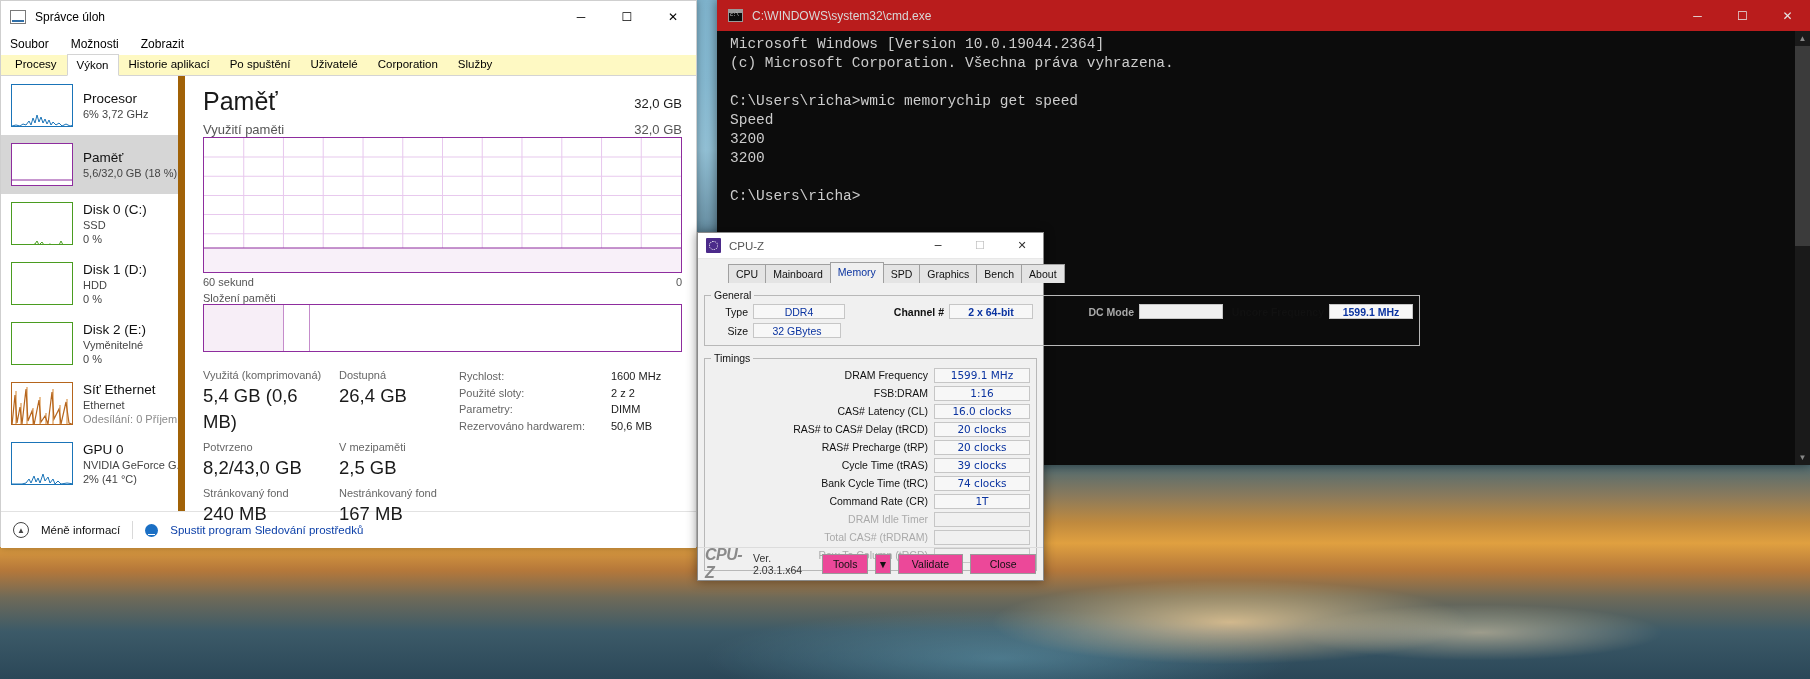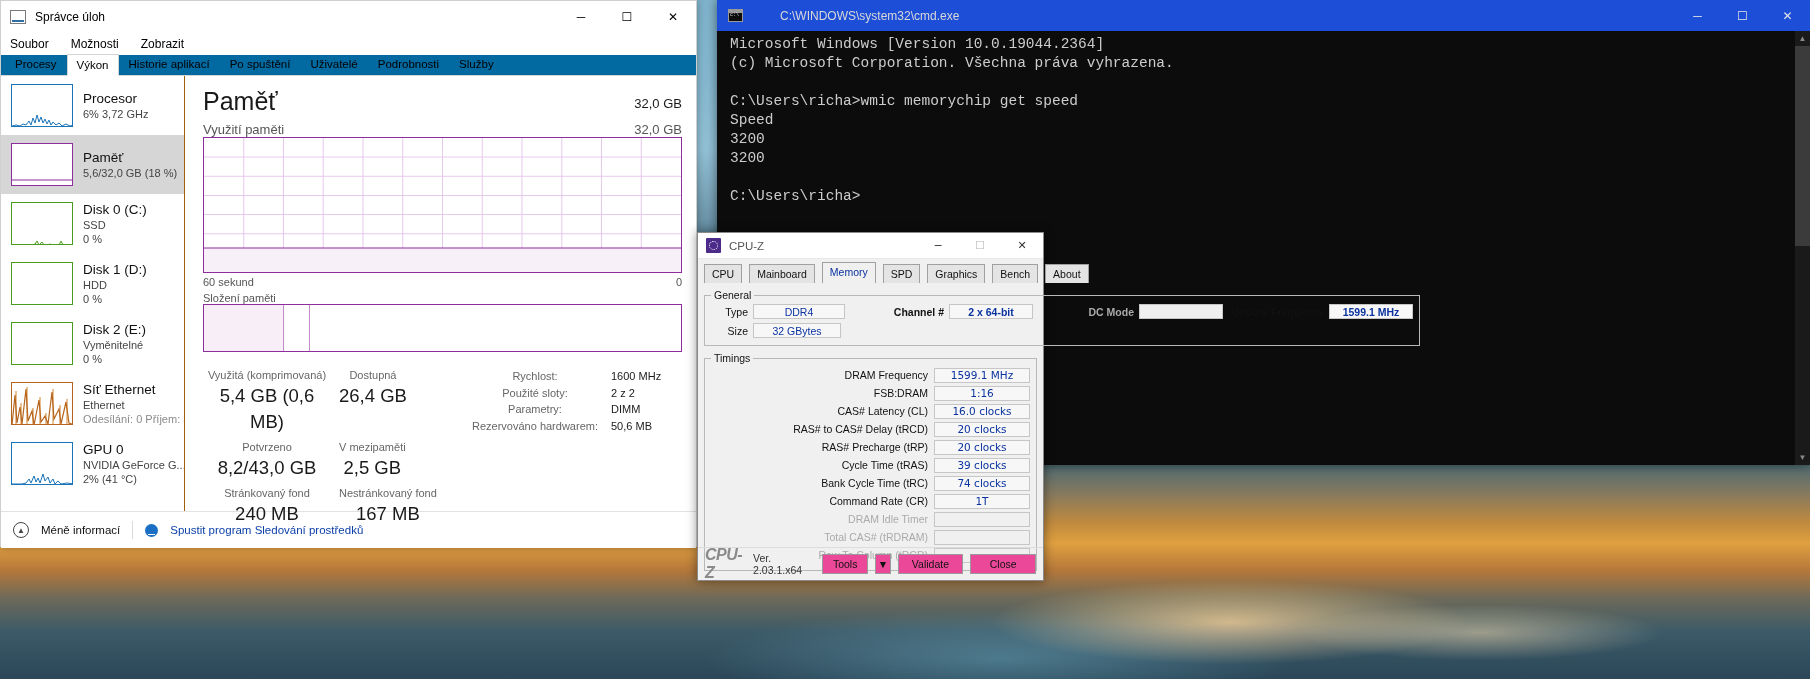--- a/index.html
+++ b/index.html
@@ -41,29 +41,29 @@
   
   #taskmgr { left:0; top:0; width:697px; height:547px; background:#fff;
              border:1px solid #cfcfcf; box-shadow:0 0 8px rgba(0,0,0,.35); }
   #tm-icon { width:16px; height:14px; margin-left:9px; position:relative;
              border:1px solid #7a7a7a; background:#fff; }
   #tm-icon:before { content:""; position:absolute; left:1px; right:1px; bottom:1px; height:6px;
              background:linear-gradient(to top,#2f6fa8 40%, transparent 40%); }
   .tm-menubar { height:23px; display:flex; align-items:center; padding-left:9px; gap:22px;
                 font-size:12px; color:#000; background:#fff; }
   .tm-tabs { height:21px; display:flex; align-items:flex-end; padding-left:4px;
-             border-bottom:1px solid #d4d4d4; background:#0369a1; }
+             border-bottom:1px solid #d4d4d4; background:#fef9c3; }
   .tm-tab { font-size:11.5px; color:#000; padding:3px 9px 3px 9px; border:1px solid transparent;
             line-height:14px; }
   .tm-tab.active { border:1px solid #d4d4d4; border-bottom:1px solid #fff; background:#fff;
                    margin-bottom:-1px; }
   .tm-body { display:flex; height:calc(547px - 31px - 23px - 21px - 37px); }
 
   
-  .tm-side { width:184px; border-right:1px solid #a16207; overflow:hidden; background:#fff; }
+  .tm-side { width:184px; border-right:7px solid #a16207; overflow:hidden; background:#fff; }
   .side-item { display:flex; padding:8px 0 8px 10px; gap:10px; }
   .side-item.sel { background:#d6d6d6; }
   .thumb { width:62px; height:43px; border:1px solid #3d7ebc; background:#fff; flex:0 0 auto;
            position:relative; overflow:hidden; }
   .thumb svg { position:absolute; left:0; top:0; }
   .side-txt { display:flex; flex-direction:column; justify-content:center; overflow:hidden; }
   .side-name { font-size:13.5px; color:#111; line-height:16px; white-space:nowrap; }
   .side-sub { font-size:11px; color:#444; line-height:14px; white-space:nowrap; }
   .side-sub.grey { color:#8a8a8a; }
 
@@ -78,42 +78,42 @@
                position:relative; overflow:hidden; background:#fff; }
   .graph-box .grid { position:absolute; inset:0; }
   .axis-lbl { display:flex; font-size:11px; color:#555; margin-top:3px; }
   .axis-lbl .r { margin-left:auto; }
   .sub-lbl { font-size:11px; color:#555; margin-top:4px; }
   .comp-box { height:48px; border:1px solid #8e2d9e; position:relative; background:#fff; }
   .comp-used { position:absolute; left:0; top:0; bottom:0; width:16.8%;
                background:#f7eef7; border-right:1px solid #c58ccb; }
   .comp-mod { position:absolute; top:0; bottom:0; left:16.8%; width:5.5%;
               border-right:1px solid #c58ccb; background:#fff; }
-  .stats { display:flex; margin-top:16px; font-size:11px;text-align:center; }
+  .stats { display:flex; margin-top:16px; font-size:11px; }
   .stat-col { width:108px; }
   .stat-col.wide { width:128px; }
   .stat-lbl { color:#666; line-height:15px; }
   .stat-val { color:#1a1a1a; font-size:18.5px; line-height:26px; margin-bottom:5px; }
   .kv { margin-left:6px; font-size:11px; }
   .kv-row { display:flex; line-height:16.5px; }
   .kv-k { color:#666; width:152px; }
   .kv-v { color:#1a1a1a; }
   .tm-foot { height:37px; border-top:1px solid #e2e2e2; display:flex; align-items:center;
              padding-left:12px; gap:12px; background:#fff; }
   .foot-link { font-size:11.5px; color:#0b3fa8; }
   .circ { width:16px; height:16px; border-radius:50%; border:1px solid #444; display:inline-flex;
           align-items:center; justify-content:center; font-size:8px; color:#444; }
   .foot-sep { width:1px; height:18px; background:#d9d9d9; }
   .res-ico { width:13px; height:13px; border-radius:50%; background:#1a6fc4; display:inline-block; position:relative;}
   .res-ico:after{content:"";position:absolute;left:3px;top:6px;width:7px;height:4px;border-bottom:1.5px solid #fff;}
 
   
   #cmd { left:717px; top:0; width:1093px; height:465px; background:#0c0c0c;
          box-shadow:0 0 10px rgba(0,0,0,.5); }
-  .cmd-title { height:31px; background:#1d4ed8; display:flex; align-items:center;gap:28px; }
+  .cmd-title { height:31px; background:#b91c1c; display:flex; align-items:center; }
   .cmd-ico { width:15px; height:13px; margin-left:11px; background:#0c0c0c; border:1px solid #9a9a9a;
              position:relative; }
   .cmd-ico:before{content:"";position:absolute;left:0;right:0;top:0;height:3px;background:#9a9a9a;}
   .cmd-ico:after{content:"c:\\";position:absolute;left:1px;top:2px;font-size:5px;color:#ddd;font-family:"Liberation Mono",monospace;}
   .cmd-title-text { font-size:12px; color:#d8d8d8; margin-left:9px; }
   .cmd-btns { margin-left:auto; display:flex; }
   .cmd-btn { width:45px; height:31px; display:flex; align-items:center; justify-content:center;
              color:#e6e6e6; font-size:12px; }
   .cmd-body { font-family:"Liberation Mono", monospace; font-size:14.5px; color:#ccc;
               line-height:19px; padding:4px 0 0 13px; white-space:pre; }
@@ -126,21 +126,21 @@
           border:1px solid #8a8a8a; box-shadow:0 0 10px rgba(0,0,0,.45);
           font-family:"DejaVu Sans", sans-serif; }
   .cz-title { height:26px; background:#fff; display:flex; align-items:center; border-bottom:1px solid #e8e8e8;}
   .cz-ico { width:15px; height:15px; margin-left:8px; background:#4b2a8a; position:relative; border-radius:1px;}
   .cz-ico:after{content:"";position:absolute;inset:3px;border:1.5px dotted #fff;border-radius:50%;}
   .cz-title-text { font-size:11.5px; color:#555; margin-left:8px; font-family:"Liberation Sans",sans-serif;}
   .cz-btns { margin-left:auto; display:flex; }
   .cz-btn { width:42px; height:26px; display:flex; align-items:center; justify-content:center;
             font-size:11px; color:#333; }
   .cz-btn.dis { color:#b5b5b5; }
-  .cz-tabs { display:flex; padding:5px 0 0 6px; gap:8px; }
+  .cz-tabs { display:flex; padding:5px 0 0 6px; gap:0;margin-left:24px; }
   .cz-tab { font-size:10.5px; color:#111; padding:3px 7px 3px 7px; border:1px solid #a0a0a0;
             border-bottom:none; background:#e4e4e4; margin-right:-1px; position:relative;
             font-family:"Liberation Sans",sans-serif;}
   .cz-tab.active { background:#f0f0f0; color:#0a33a0; z-index:3; padding-bottom:5px; margin-top:-2px; }
   .cz-panel { padding:2px 6px 0 6px; }
   fieldset.grp { border:1px solid #b8b8b8; margin:4px 0 0 0; padding:2px 6px 6px 6px; }
   fieldset.grp > legend { font-size:10.5px; color:#111; padding:0 3px; font-family:"Liberation Sans",sans-serif;}
   .cz-row { display:flex; align-items:center; height:17px; font-size:10.5px;
             font-family:"Liberation Sans",sans-serif;}
   .cz-lab { color:#111; text-align:right; padding-right:5px; }
@@ -190,21 +190,21 @@
     <span>Možnosti</span>
     <span>Zobrazit</span>
   </div>
 
   <div class="tm-tabs">
     <div class="tm-tab">Procesy</div>
     <div class="tm-tab active">Výkon</div>
     <div class="tm-tab">Historie aplikací</div>
     <div class="tm-tab">Po spuštění</div>
     <div class="tm-tab">Uživatelé</div>
-    <div class="tm-tab">Podrobnosti</div>
+    <div class="tm-tab">Corporation</div>
     <div class="tm-tab">Služby</div>
   </div>
 
   <div class="tm-body">
     <div class="tm-side">
 
       <div class="side-item">
         <div class="thumb" style="border-color:#1a74b8">
           <svg width="62" height="43" viewBox="0 0 62 43">
               <polyline fill="none" stroke="#1a74b8" stroke-width="1" points="0,41 4,40 8,41 11,39 14,40 17,36 19,40 21,33 23,38 25,30 27,37 29,32 31,38 33,34 35,39 37,35 39,40 41,37 44,40 47,38 50,41 54,39 58,41 62,40"></polyline>

